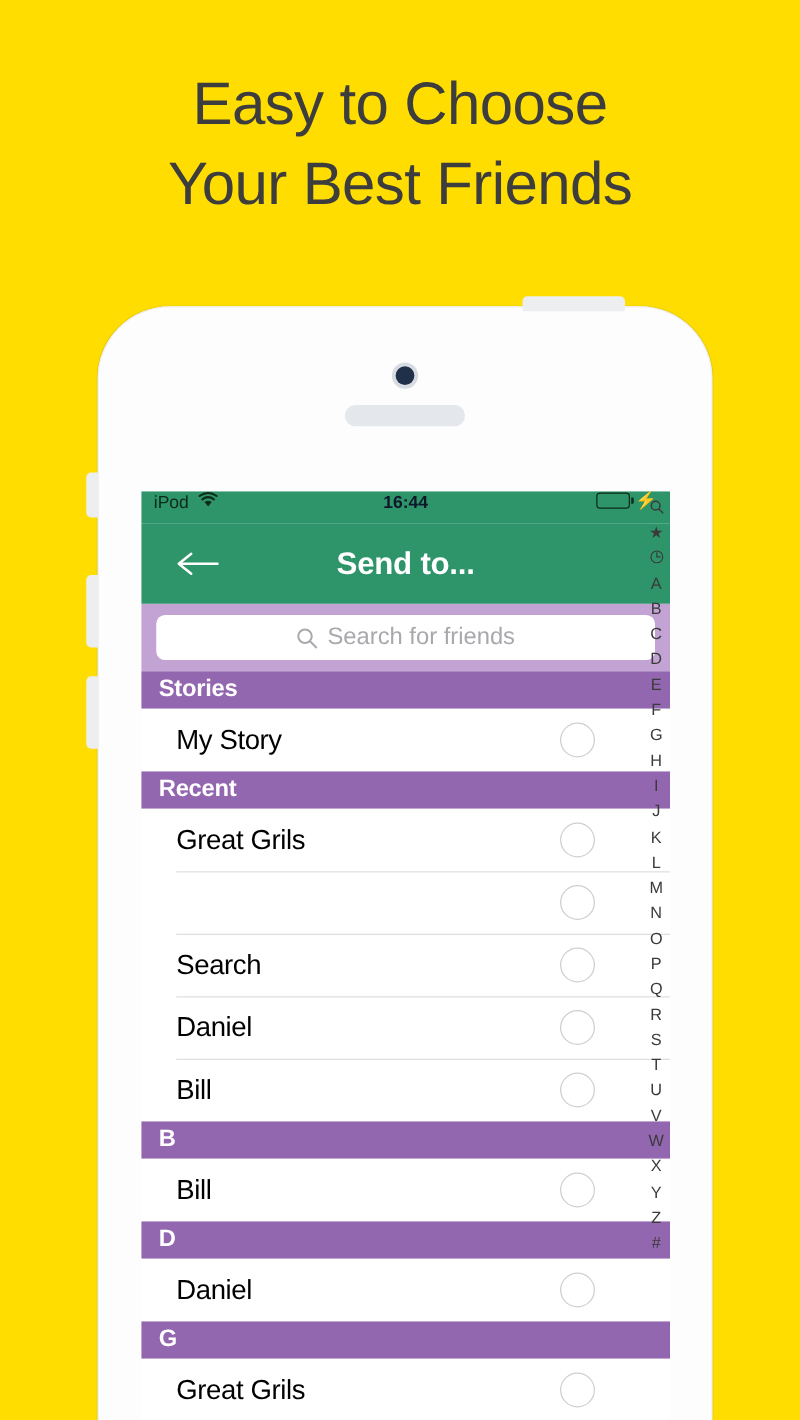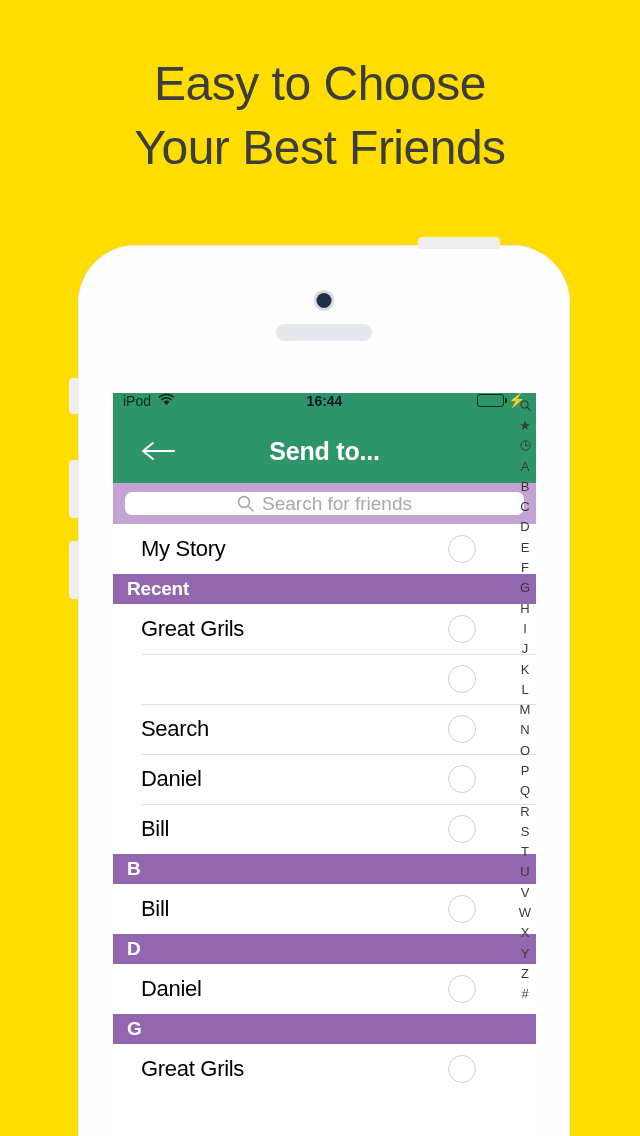--- a/index.html
+++ b/index.html
@@ -120,21 +120,21 @@
     width:100%; text-align:center;
     color:#fff; font-size:25px; font-weight:700;
     letter-spacing:-0.2px;
   }
 
   
   .search-wrap {
     background:#c2a3d4; padding:9px 12px;
   }
   .search-box {
-    background:#fff; border-radius:7px; height:23px;
+    background:#fff; border-radius:7px; height:36px;
     display:flex; align-items:center; justify-content:center;
     gap:8px;
   }
   .search-ph { color:#a8a8ad; font-size:19px; }
 
   
   .list { position:relative; background:#fff; }
   .section-header {
     background:#9366b0; height:30px;
     display:flex; align-items:center;
@@ -229,20 +229,21 @@
       <div class="search-box">
         <svg width="17" height="17" viewBox="0 0 17 17">
           <circle cx="7" cy="7" r="5.4" stroke="#a8a8ad" stroke-width="1.6" fill="none"></circle>
           <path d="M11 11 L16 16" stroke="#a8a8ad" stroke-width="1.6" stroke-linecap="round"></path>
         </svg>
         <span class="search-ph">Search for friends</span>
       </div>
     </div>
 
     <div class="list" id="list">
+        <div class="section-header">Stories</div>
         <div class="row">
           <span class="row-name">My Story</span>
           <span class="row-check"></span>
         </div>
         <div class="section-header">Recent</div>
         <div class="row">
           <span class="row-name">Great Grils</span>
           <span class="row-check"></span>
         </div>
         <div class="row">

